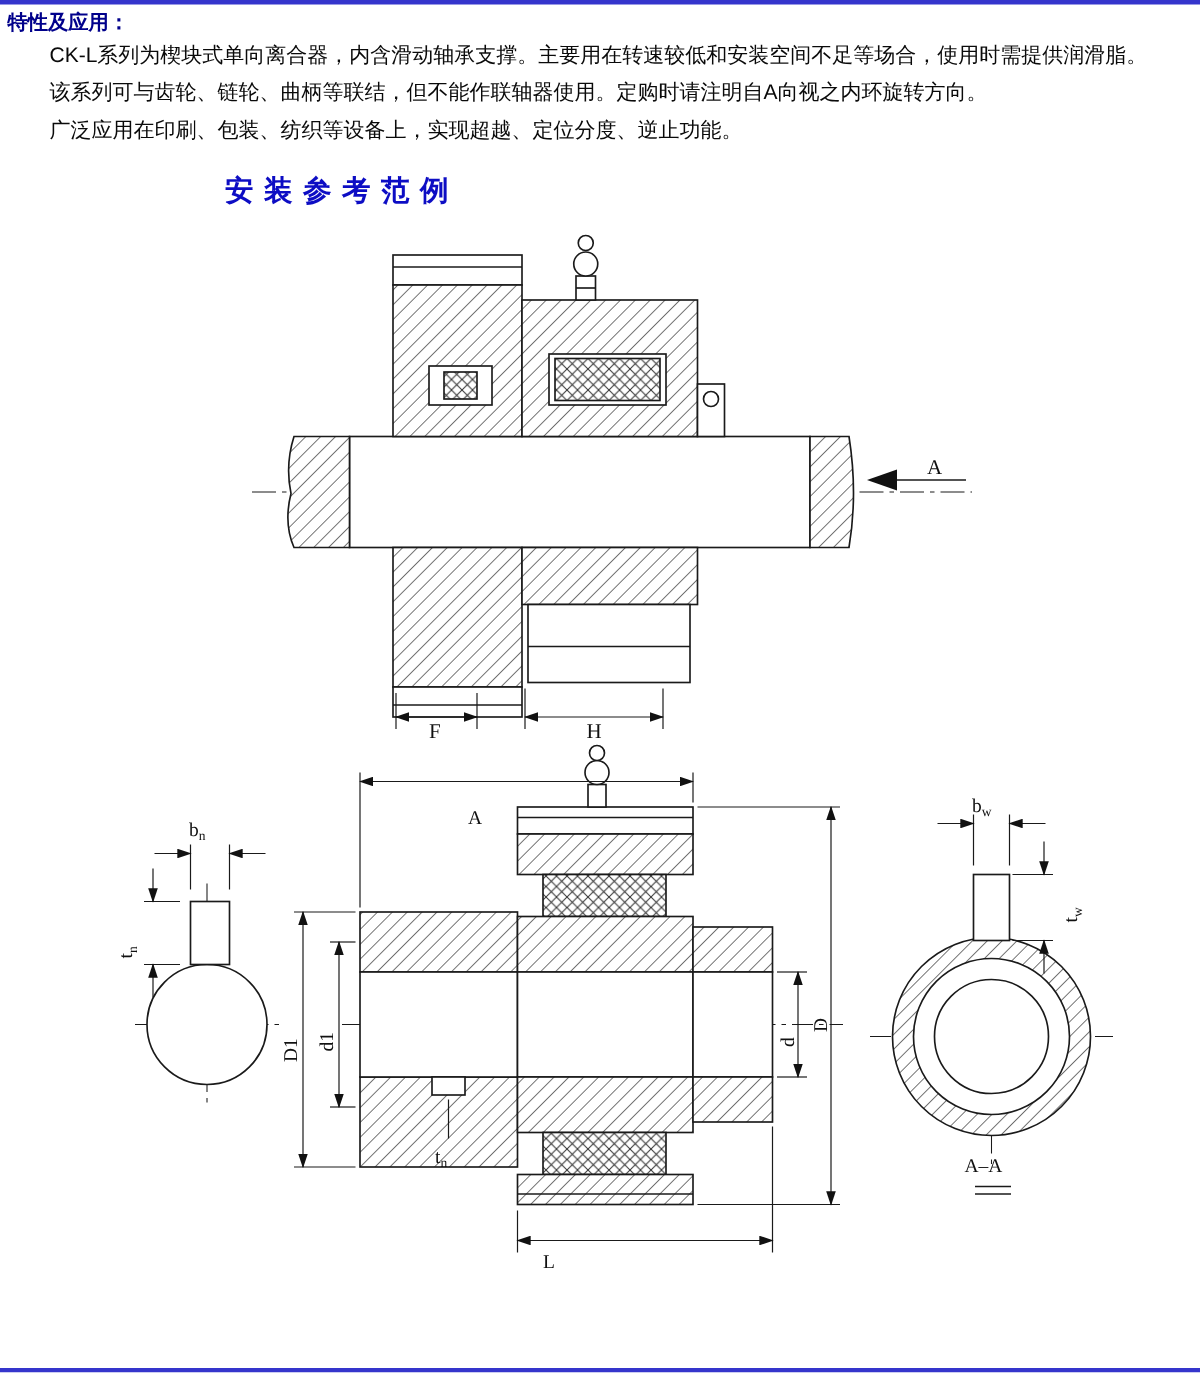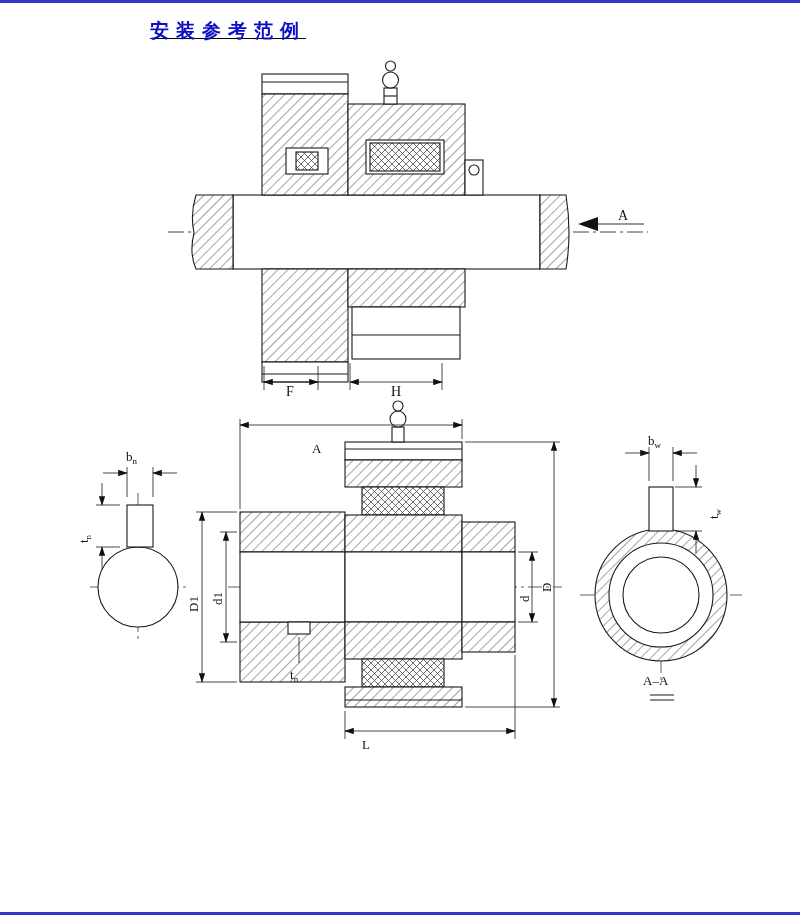--- a/index.html
+++ b/index.html
@@ -2,33 +2,39 @@
 <html><head>
 <meta charset="utf-8">
 <style>
   * { box-sizing: border-box; }
   html,body { margin:0; padding:0; background:#ffffff; }
   body { font-family:"Liberation Sans", sans-serif; }
   .page { width:800px; height:915px; background:#fff; border-top:3px solid #3535cc; border-bottom:3px solid #3535cc; overflow:hidden; }
   .intro { padding:3px 6px 0 5px; }
   .intro h3 { margin:0; font-size:13.5px; font-weight:bold; color:#00008b; }
   .intro p { margin:0; font-size:14px; line-height:25px; color:#0a0a0a; text-indent:2em; }
-  .titles { display:flex; margin-top:15px; padding-left:150px; gap:70px;text-decoration:underline; }
+  .titles { display:flex; margin-top:15px; padding-left:150px; gap:70px; }
   .titles h2 { margin:0; font-size:19px; font-weight:bold; color:#0d0dc4; }
   .titles .zh { letter-spacing:7px; }
   .titles .en { letter-spacing:1px; }
   svg { display:block; }
   .fig1 { margin-top:8px; }
   text { font-family:"Liberation Serif", serif; fill:#111; stroke:none; }
 </style>
 </head>
 <body>
 
 <div class="page">
 
+  <section class="intro">
+    <h3>特性及应用：</h3>
+    <p>CK-L系列为楔块式单向离合器，内含滑动轴承支撑。主要用在转速较低和安装空间不足等场合，使用时需提供润滑脂。</p>
+    <p>该系列可与齿轮、链轮、曲柄等联结，但不能作联轴器使用。定购时请注明自A向视之内环旋转方向。</p>
+    <p>广泛应用在印刷、包装、纺织等设备上，实现超越、定位分度、逆止功能。</p>
+  </section>
 
   <div class="titles">
     <h2 class="zh">安装参考范例</h2>
   </div>
 
   <svg class="fig1" viewBox="0 0 800 345" width="800" height="345">
     <defs>
       <pattern id="h1" width="7" height="7" patternUnits="userSpaceOnUse" patternTransform="rotate(45)">
         <rect width="7" height="7" fill="#ffffff"></rect>
         <line x1="0" y1="0" x2="0" y2="7" stroke="#333" stroke-width="0.9"></line>

